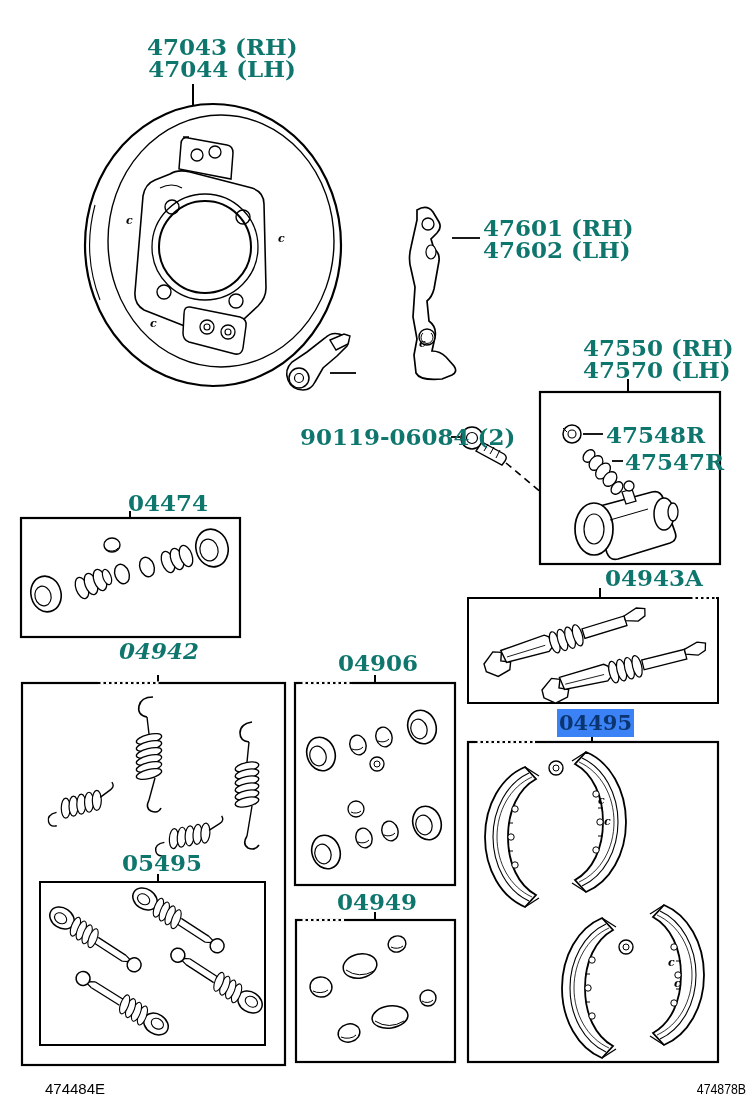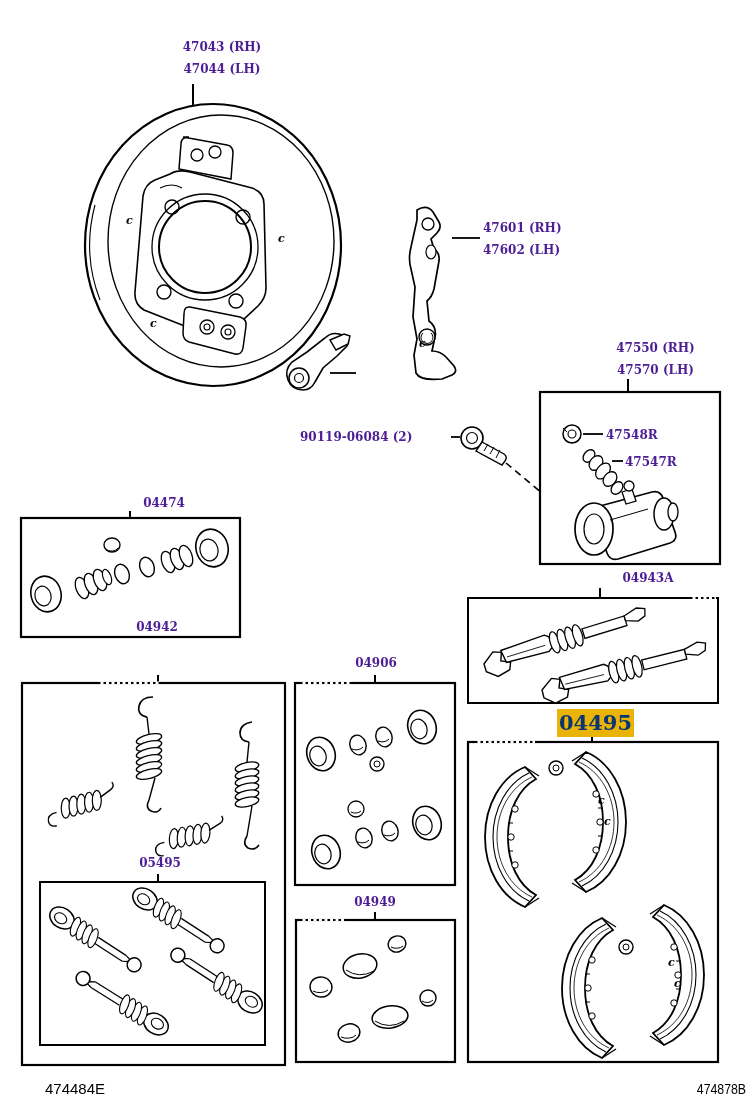--- a/index.html
+++ b/index.html
@@ -3,26 +3,26 @@
 <meta charset="utf-8">
 <style>
   * { margin:0; padding:0; box-sizing:border-box; }
   html,body { background:#ffffff; }
   #stage {
     position:relative; width:756px; height:1108px; background:#ffffff;
     font-family:"DejaVu Serif", serif; overflow:hidden;
   }
   #stage svg.art { position:absolute; left:0; top:0; }
   .callout {
-    position:absolute; font-weight:bold; font-size:12px; line-height:22px;
-    color:#4c1d95; white-space:nowrap;
+    position:absolute; font-weight:bold; font-size:23px; line-height:22px;
+    color:#0f766e; white-space:nowrap;
   }
   .callout.center { text-align:center; }
   .callout.hl {
-    background:#eab308; color:#0b3570; text-align:center;
+    background:#3b82f6; color:#0b3570; text-align:center;
     font-size:21px; line-height:28px;
   }
   .code {
     position:absolute; font-family:"Liberation Sans", sans-serif;
     font-size:15px; color:#000; white-space:nowrap;
   }
   .code.squish { transform:scaleX(0.82); transform-origin:100% 50%; }
   .cmark { font:italic bold 11px "DejaVu Serif", serif; fill:#000; stroke:none; }
 </style>
 </head>
@@ -341,21 +341,21 @@
   <div class="callout" style="left:300px; top:426px;">90119-06084 (2)</div>
 
   <div class="callout" style="left:606px; top:424px;">47548R</div>
 
   <div class="callout" style="left:625px; top:451px;">47547R</div>
 
   <div class="callout center" style="left:94px; top:492px; width:72px;margin-left:34px;">04474</div>
 
   <div class="callout center" style="left:558px; top:567px; width:86px;margin-left:47px;">04943A</div>
 
-  <div class="callout center" style="left:119px; top:616px; width:76px;">04942</div>
+  <div class="callout center" style="left:119px; top:640px; width:76px;font-style:italic;">04942</div>
 
   <div class="callout center" style="left:338px; top:652px; width:76px;">04906</div>
 
   <div class="callout hl" style="left:557px; top:709px; width:77px; height:28px;">04495</div>
 
   <div class="callout center" style="left:122px; top:852px; width:76px;">05495</div>
 
   <div class="callout center" style="left:337px; top:891px; width:76px;">04949</div>
 
   <div class="code" style="left:14px; top:1080px;margin-left:31px;">474484E</div>

